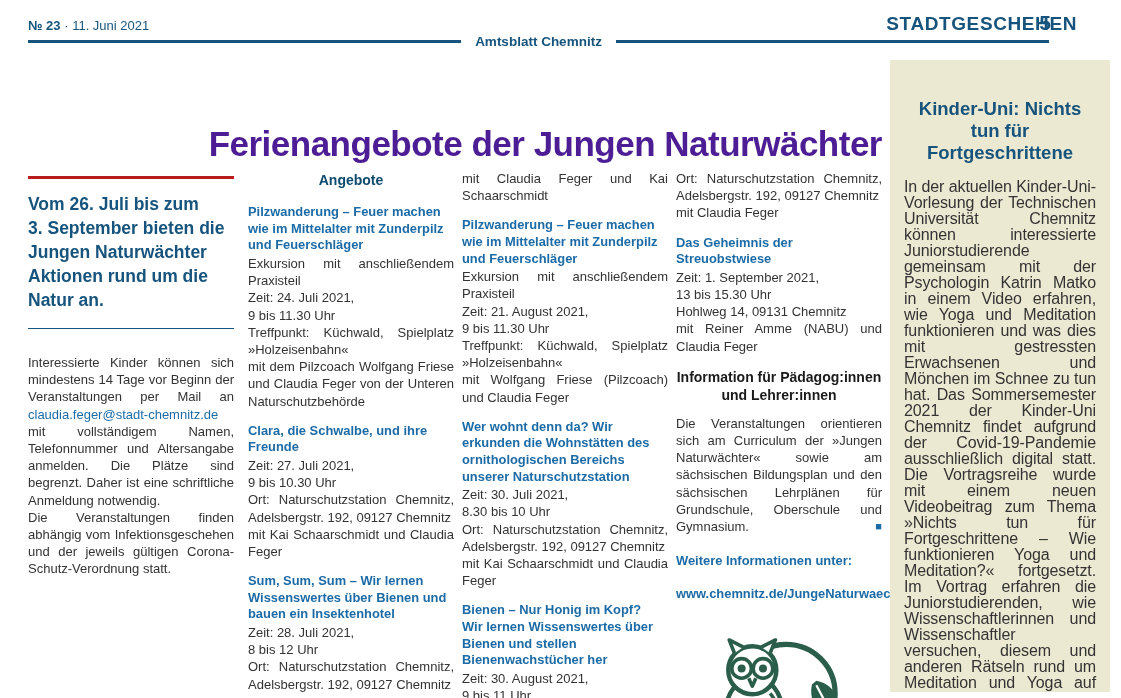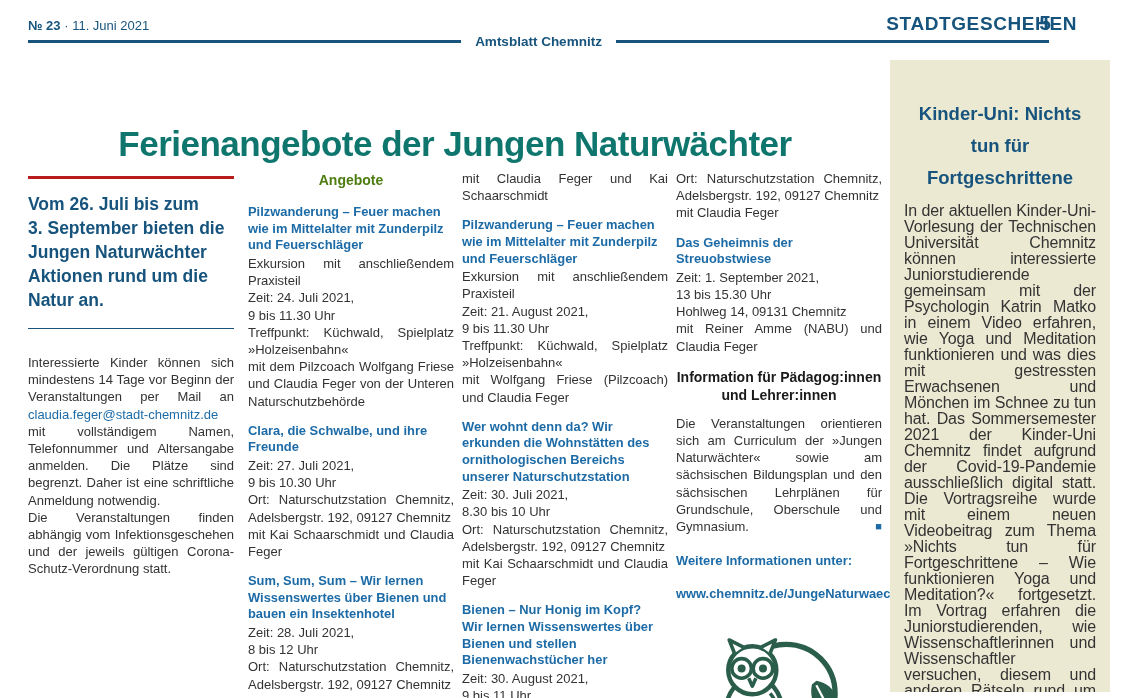--- a/index.html
+++ b/index.html
@@ -13,51 +13,51 @@
   .hdr{position:absolute;left:0;top:0;width:1077px;height:58px;}
   .hdr-issue{position:absolute;left:28px;top:18px;font-size:13px;color:#17547d;}
   .hdr-issue .no{font-weight:bold;}
   .hdr-section{position:absolute;left:0;top:13px;width:100%;text-align:right;
     font-weight:bold;font-size:19px;letter-spacing:.6px;color:#17547d;}
   .hdr-page{position:absolute;right:26px;top:11px;font-weight:bold;font-size:21px;color:#17547d;}
   .hdr-rule-row{position:absolute;left:28px;right:28px;top:34px;display:flex;align-items:center;justify-content:space-between;}
   .hrule{flex:1;height:2.6px;background:#17547d;}
   .hdr-sub{padding:0 14px;font-weight:bold;font-size:13.5px;color:#17547d;white-space:nowrap;}
   
-  .article-title{position:absolute;left:28px;top:101px;width:854px;text-align:center;
-    font-size:35px;font-weight:bold;letter-spacing:-.5px;color:#0f766e;}
+  .article-title{position:absolute;left:28px;top:101px;width:854px;text-align:right;
+    font-size:35px;font-weight:bold;letter-spacing:-.5px;color:#4c1d95;}
   
   .col{position:absolute;width:206px;font-size:13px;line-height:17.2px;text-align:justify;}
   .col1{left:28px;top:176px;}
   .col2{left:248px;top:170px;}
   .col3{left:462px;top:170px;}
   .col4{left:676px;top:170px;}
   .intro{border-top:3px solid #b91c1c;border-bottom:1.5px solid #17547d;
     padding:13px 0 16px;color:#17547d;font-weight:bold;font-size:17.5px;
     line-height:24px;white-space:pre-line;text-align:left;}
   .col1-body{margin-top:25px;}
   .col p{margin:0;}
   .email-link,.blue-link{color:#1d6ba6;}
-  .offers-heading{text-align:center;font-weight:bold;font-size:14px;color:#4d7c0f;margin:2px 0 15px;}
+  .offers-heading{text-align:center;font-weight:bold;font-size:14px;color:#0c4a6e;margin:2px 0 15px;}
   .event{margin-bottom:13px;}
   .etitle{color:#1d6ba6;font-weight:bold;font-size:12.9px;line-height:16.6px;
     text-align:left;white-space:pre-line;margin-bottom:1px;}
   .ebody{white-space:pre-line;}
   .continuation{margin-bottom:13px;}
   .info-heading{text-align:center;font-weight:bold;font-size:14px;line-height:18px;
     color:#1a1a1a;margin:4px 0 11px;}
   .more-info{color:#1d6ba6;font-weight:bold;font-size:12.9px;line-height:16.6px;
     text-align:left;white-space:pre-line;margin-top:1px;}
   .endsq{color:#1d6ba6;float:right;font-size:11px;line-height:17px;}
   .logo-wrap{margin:12px auto 0;width:178px;}
   
   .sidebar{position:absolute;left:890px;top:60px;width:220px;height:632px;
     background:#ece9d2;box-sizing:border-box;padding:14px 14px 12px;overflow:hidden;}
-  .sb-title{color:#17547d;font-weight:bold;font-size:18.5px;line-height:32px;
-    text-align:center;margin:24px 0 9px;}
+  .sb-title{color:#17547d;font-weight:bold;font-size:18.5px;line-height:22px;
+    text-align:center;margin:24px 0 15px;}
   .sb-body,.sb-footer{font-size:16px;line-height:16px;text-align:justify;margin:0;letter-spacing:-.1px;}
 </style>
 </head>
 <body>
 
 <div class="hdr">
   <div class="hdr-issue"><span class="no">№ 23</span><span> · 11. Juni 2021</span></div>
   <div class="hdr-section">STADTGESCHEHEN</div>
   <div class="hdr-page">5</div>
   <div class="hdr-rule-row">

